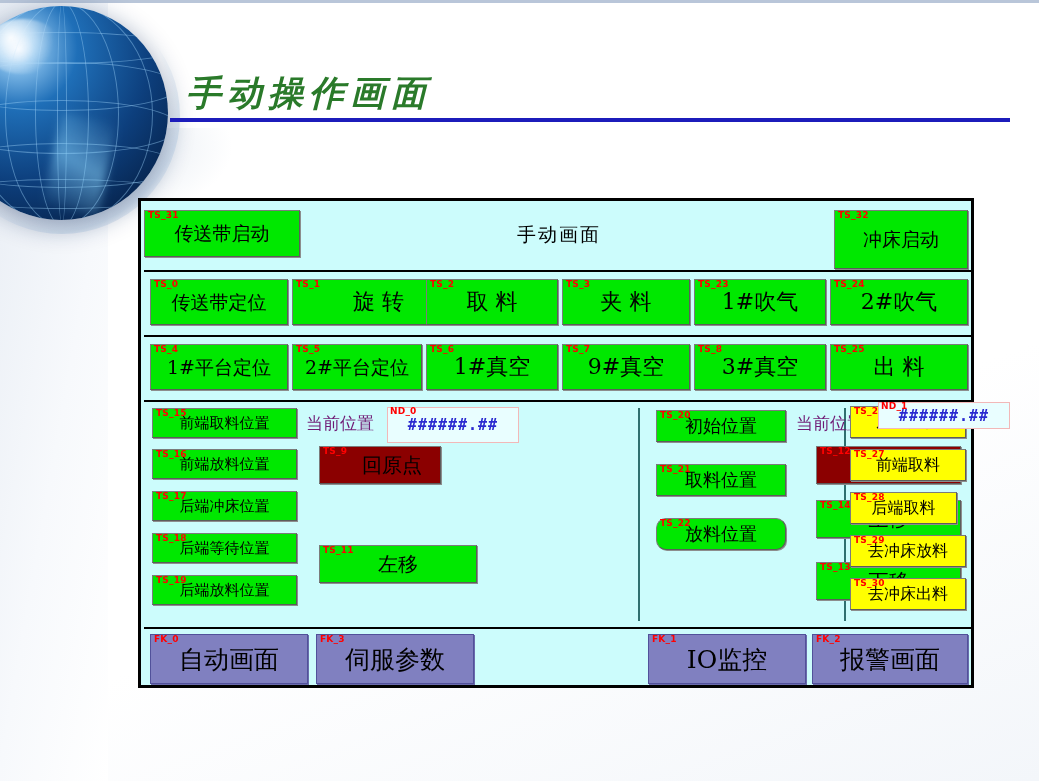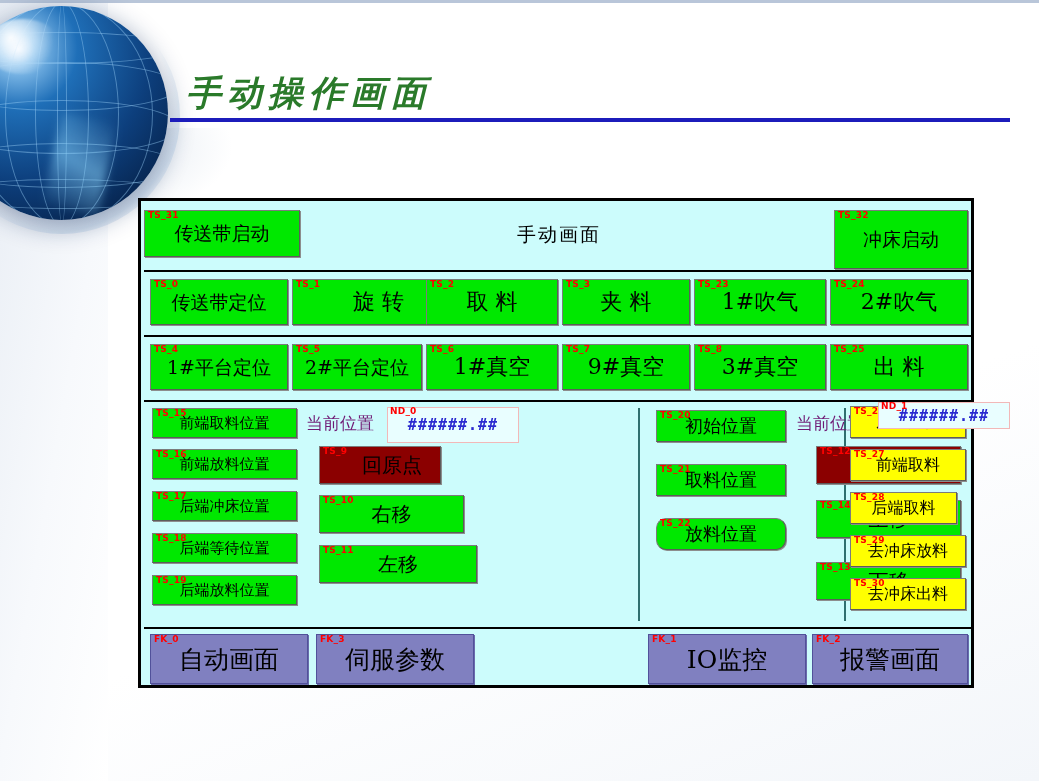--- a/index.html
+++ b/index.html
@@ -266,24 +266,20 @@
       <div class="readout-label" style="left:162px;top:10px;">当前位置</div>
       <div class="readout-box" style="left:243px;top:5px;width:132px;height:36px;">
         <span class="tag" style="left:2px;top:-1px;">ND_0</span>
         <span class="readout-val">######.##</span>
       </div>
 
       <div class="btn darkred" style="left:175px;top:44px;width:122px;height:38px;font-size:20px;padding-left:24px;">
         <span class="tag">TS_9</span>
         <span class="lbl">回原点</span>
       </div>
-      <div class="btn green" style="left:175px;top:93px;width:145px;height:38px;font-size:20px;">
-        <span class="tag">TS_10</span>
-        <span class="lbl">右移</span>
-      </div>
       <div class="btn green" style="left:175px;top:143px;width:158px;height:38px;font-size:20px;">
         <span class="tag">TS_11</span>
         <span class="lbl">左移</span>
       </div>
 
       <div class="btn green" style="left:512px;top:8px;width:130px;height:32px;font-size:18px;">
         <span class="tag">TS_20</span>
         <span class="lbl">初始位置</span>
       </div>
       <div class="btn green" style="left:512px;top:62px;width:130px;height:32px;font-size:18px;">

